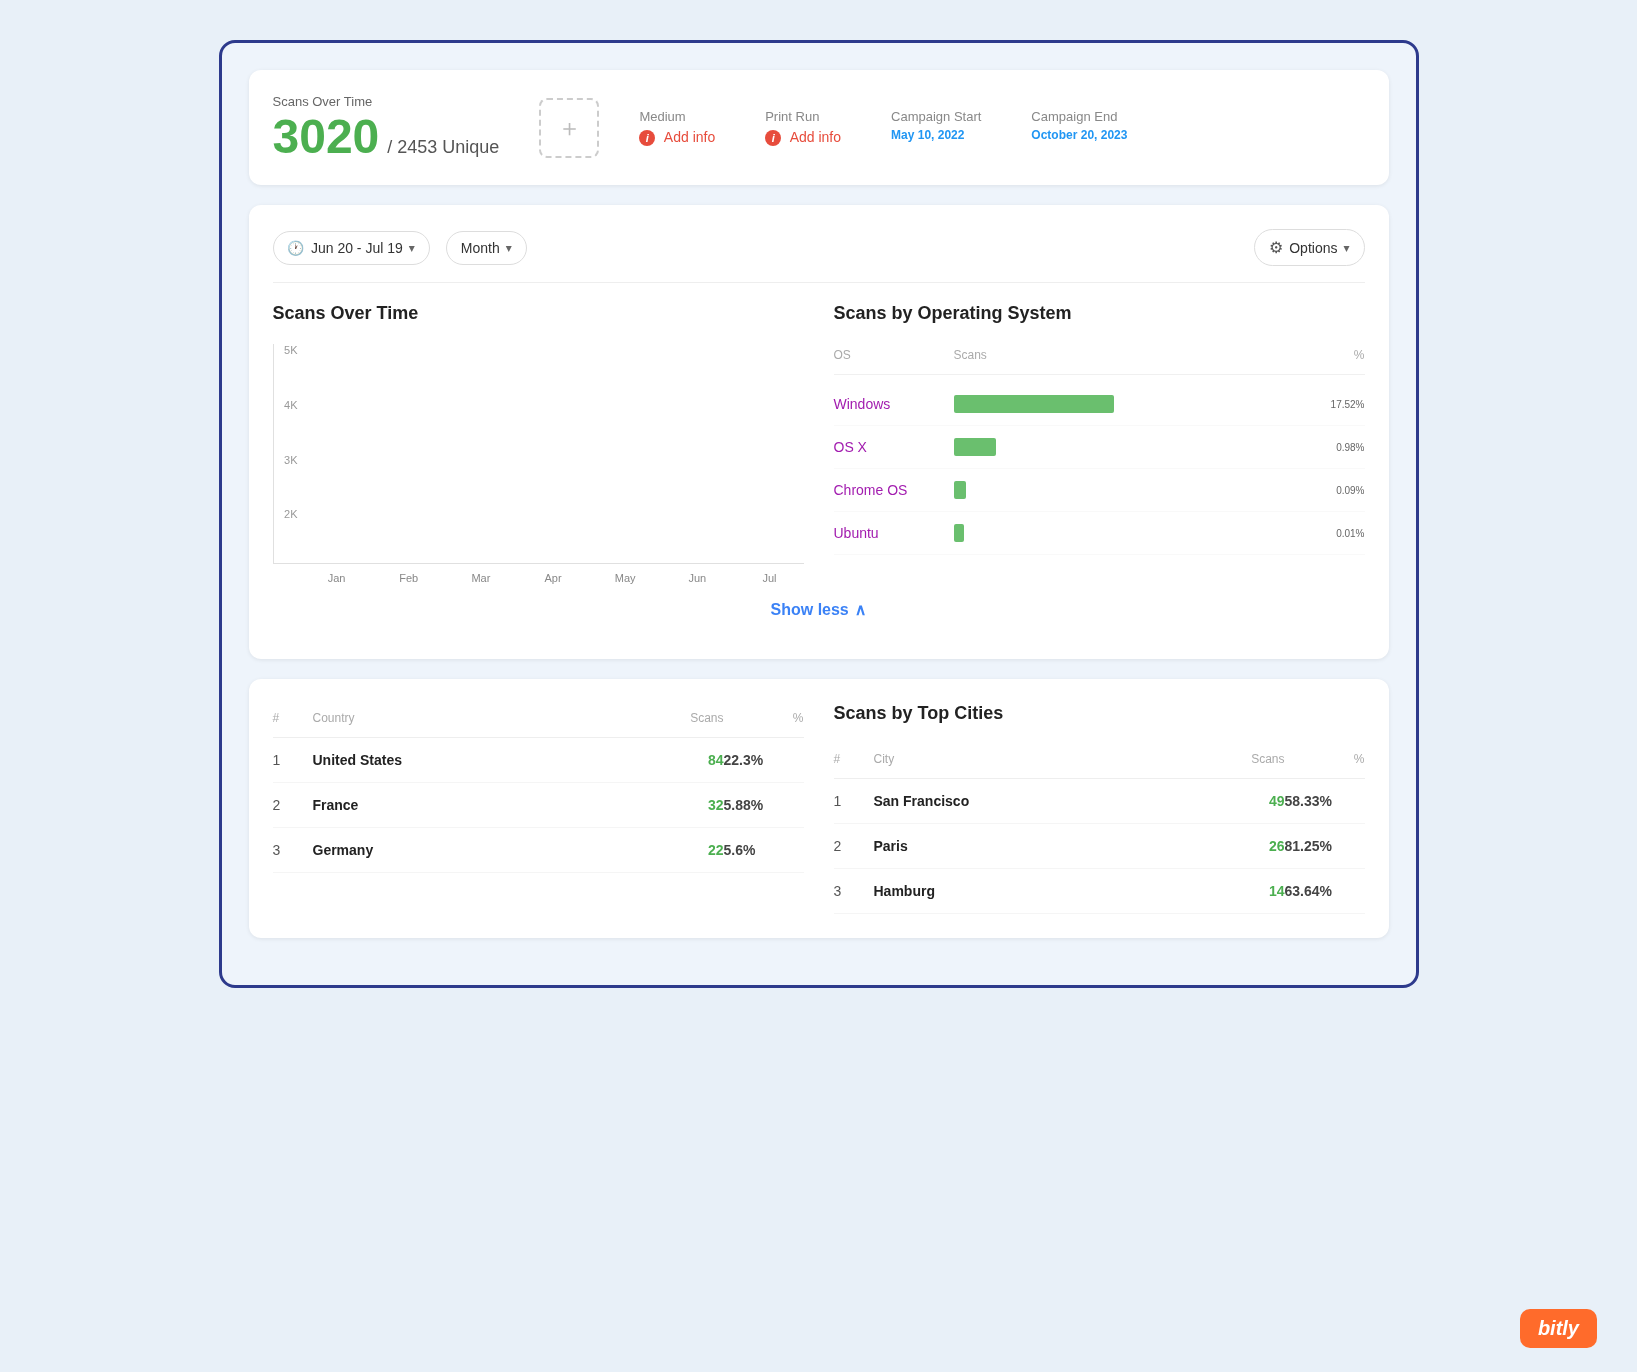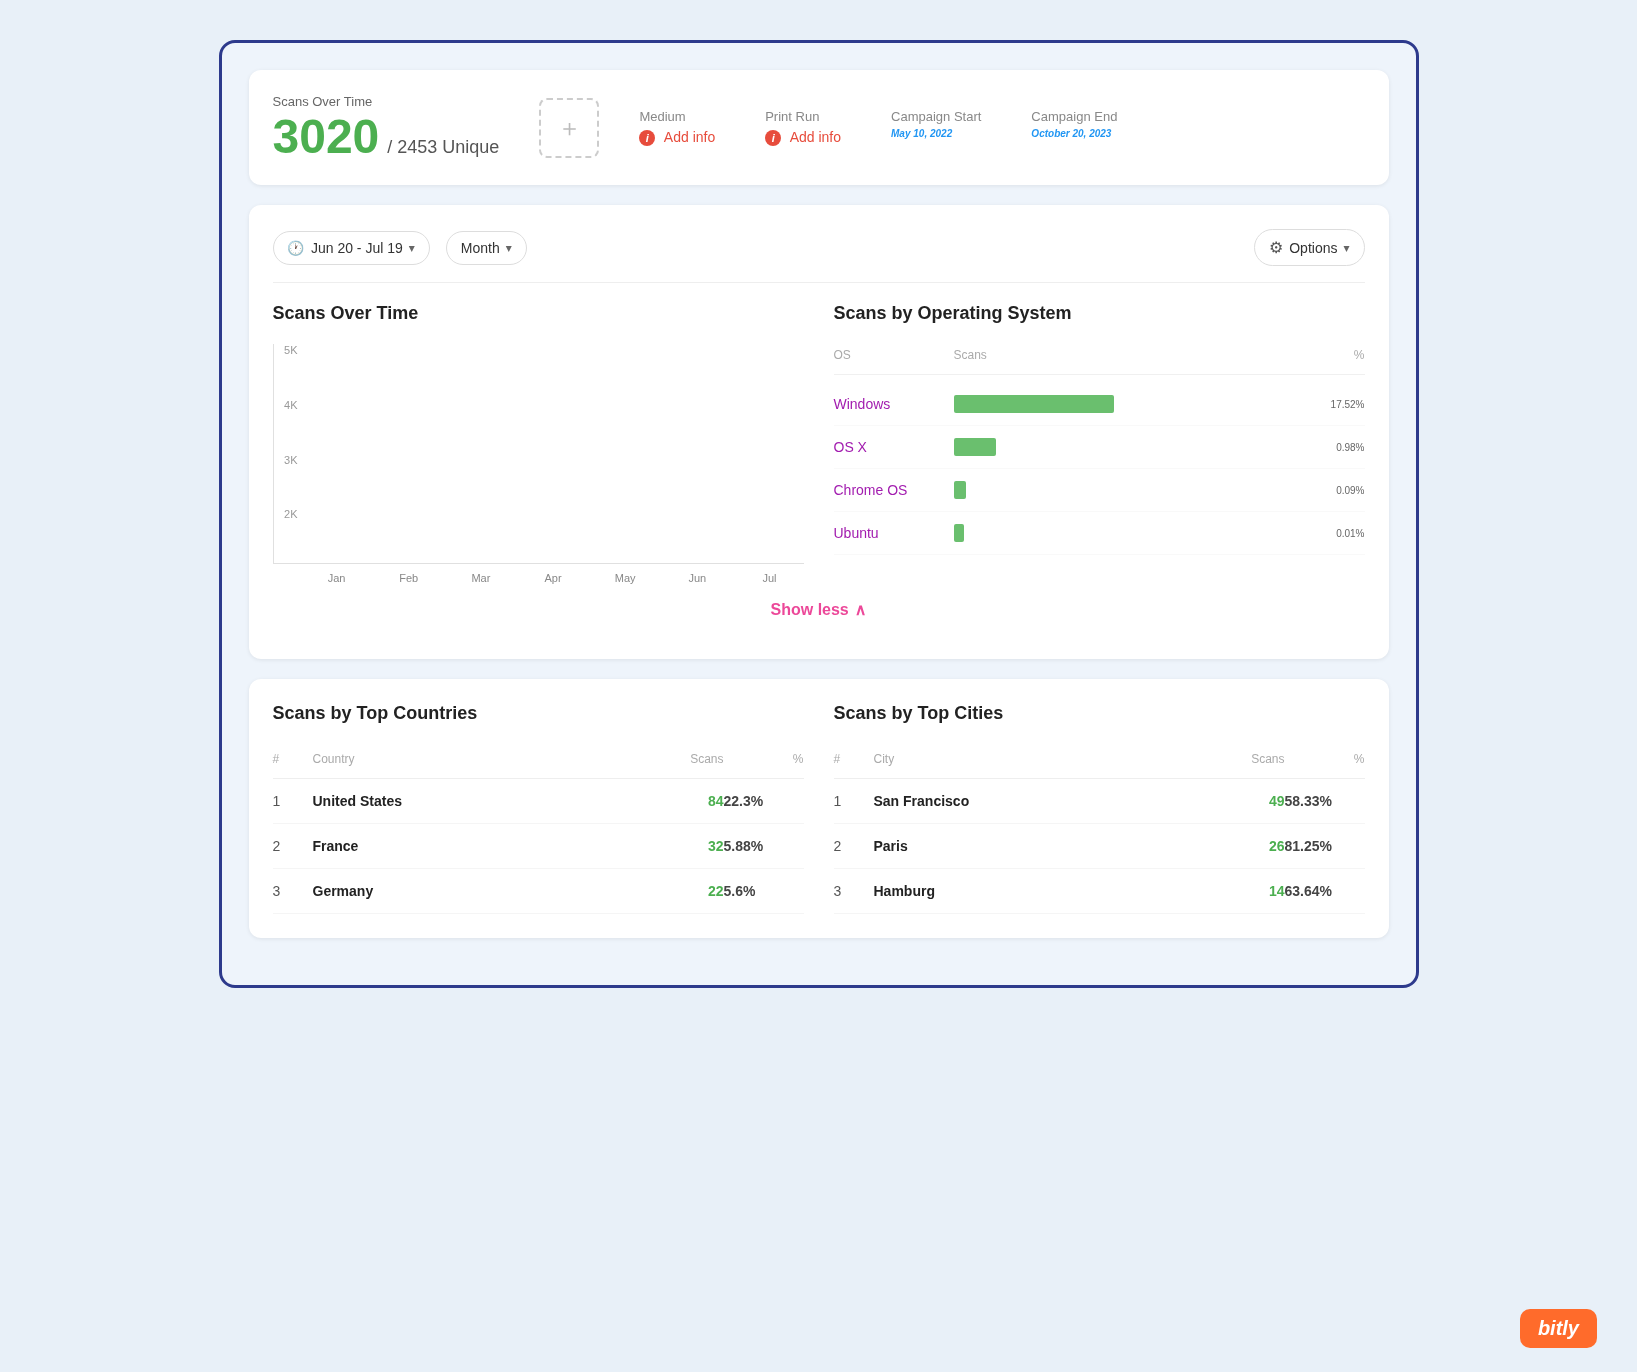--- a/index.html
+++ b/index.html
@@ -79,23 +79,22 @@
       gap: 50px;
       flex: 1;
     }
     .meta-item {}
     .meta-label {
       font-size: 13px;
       color: #888;
       margin-bottom: 4px;
     }
     .meta-value {
-      font-size: 10px;
+      font-size: 12px;
       font-weight: 600;
-      font-style: italic;
     }
     .meta-value.blue { color: #2196F3; }
     .meta-link {
       font-size: 14px;
       color: #e74c3c;
       text-decoration: none;
       font-weight: 500;
     }
     .info-icon {
       display: inline-block;
@@ -264,21 +263,21 @@
       justify-content: center;
       align-items: center;
       padding: 16px 0;
     }
     .show-less-btn {
       display: flex;
       align-items: center;
       gap: 6px;
       font-size: 16px;
       font-weight: 600;
-      color: #ec4899;
+      color: #3b82f6;
       cursor: pointer;
       background: none;
       border: none;
     }
 
     
     .tables-grid {
       display: grid;
       grid-template-columns: 1fr 1fr;
       gap: 30px;
@@ -519,21 +518,20 @@
         <span>Show less</span>
         <span>∧</span>
       </button>
     </div>
   </div>
 
   <div class="card">
     <div class="tables-grid">
 
       <div>
-        <div class="chart-section-title">Scans by Top Countries</div>
         <div class="data-table">
           <div class="data-table-header countries-header">
             <span class="col-header">#</span>
             <span class="col-header">Country</span>
             <span class="col-header right">Scans</span>
             <span class="col-header right">%</span>
           </div>
           <div class="data-row countries-row">
             <span class="row-num">1</span>
             <span class="row-name">United States</span>

